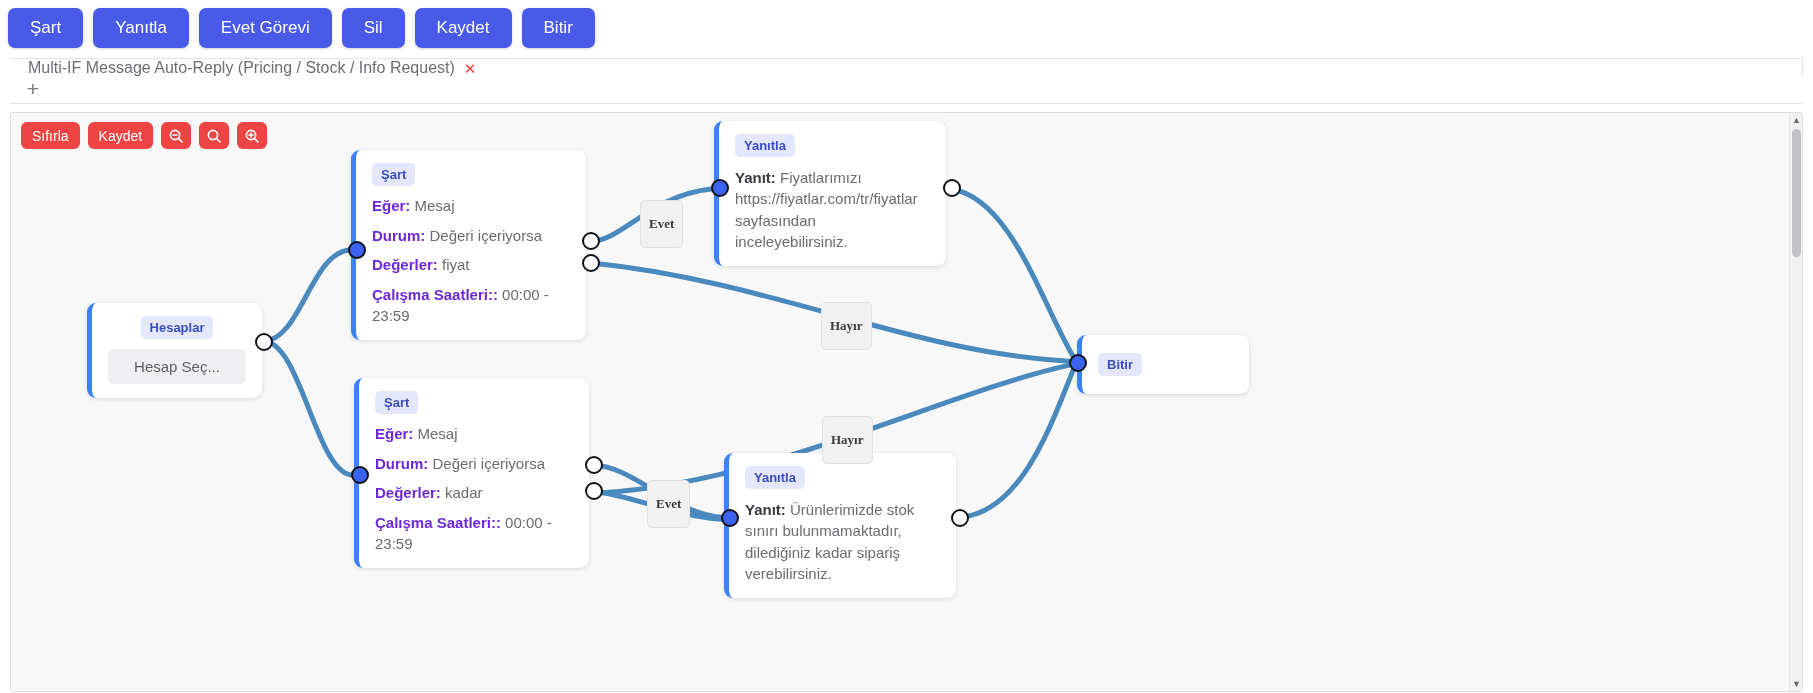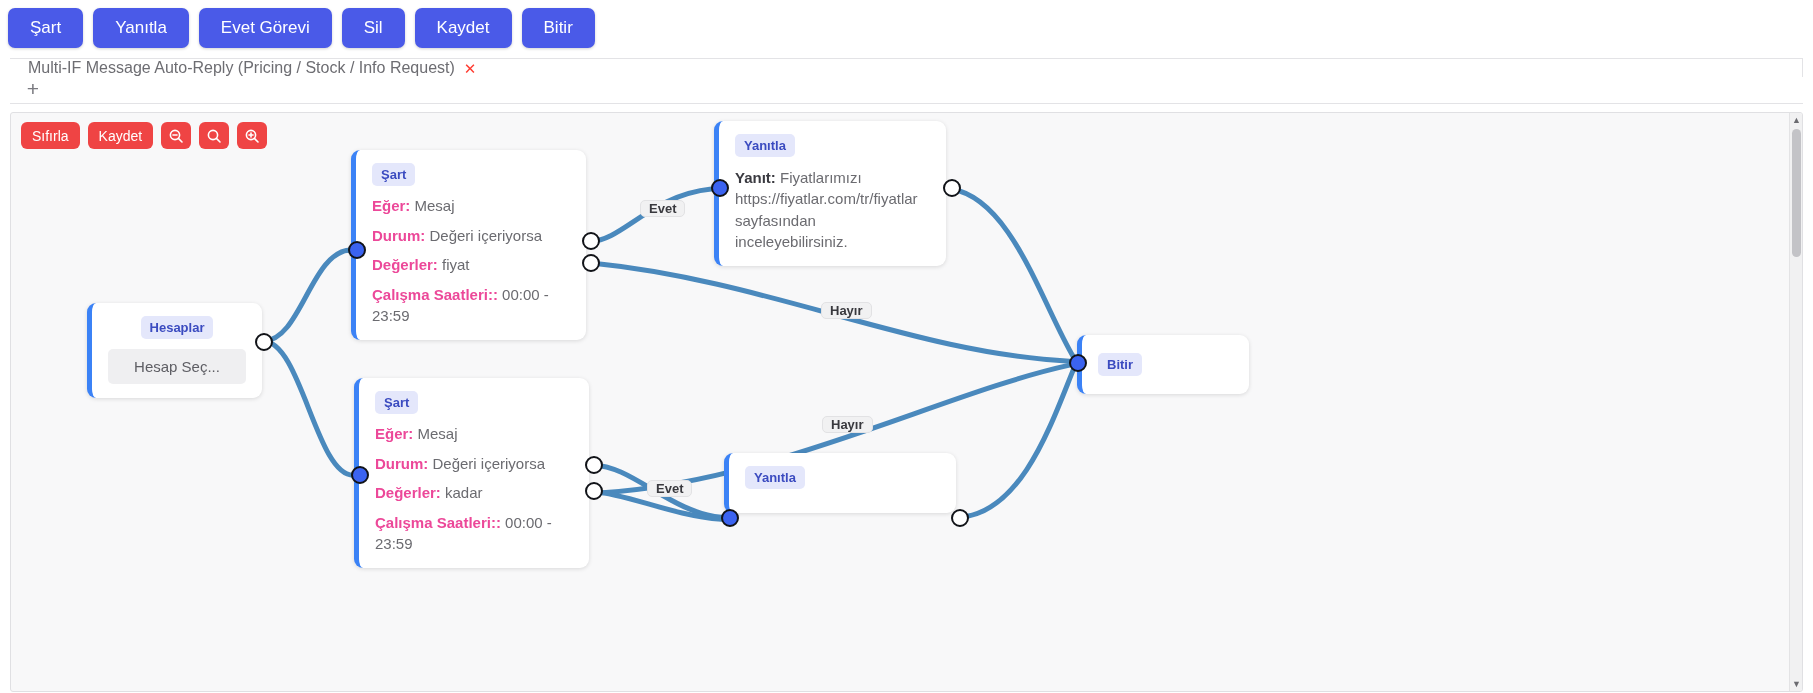--- a/index.html
+++ b/index.html
@@ -126,21 +126,21 @@
     padding: 4px 9px;
     margin-bottom: 10px;
   }
   .row {
     font-size: 15px;
     color: #6b6b70;
     line-height: 1.38;
     margin: 9px 0 0 0;
   }
   .row:first-of-type { margin-top: 0; }
-  .row b { color: #ec4899; font-weight: bold; margin-top: 17px; }
+  .row b { color: #6d28d9; font-weight: bold; margin-top: 17px; }
   .reply-text {
     font-size: 15px;
     color: #6b6b70;
     line-height: 1.42;
   }
   .reply-text b { color: #3a3a40; font-weight: bold; }
 
   .select-box {
     background: #efeff1;
     border-radius: 5px;
@@ -164,22 +164,23 @@
 
   
   .edge-label {
     position: absolute;
     background: #f1f1f2;
     border: 1px solid #e2e2e4;
     border-radius: 5px;
     font-size: 13px;
     font-weight: bold;
     color: #39393e;
-    padding: 0 8px;
+    padding: 15px 8px;
     z-index: 28;
+    font-family: Liberation Serif, serif;
   }
 
   
   .edges { position: absolute; inset: 0; z-index: 10; }
 
   
   .vscroll {
     position: absolute;
     top: 0; right: 0;
     width: 13px; height: 100%;
@@ -305,20 +306,21 @@
     <div class="row"><b>Durum:</b> <span>Değeri içeriyorsa</span></div>
     <div class="row"><b>Değerler:</b> <span>kadar</span></div>
     <div class="row"><b>Çalışma Saatleri::</b> <span>00:00 - 23:59</span></div>
   </div>
   <div class="port filled" style="left:340px; top:353px;"></div>
   <div class="port hollow" style="left:574px; top:343px;"></div>
   <div class="port hollow" style="left:574px; top:369px;"></div>
 
   <div class="node" style="left:713px; top:340px; width:232px;">
     <span class="badge">Yanıtla</span>
+    <div class="reply-text"><b>Yanıt:</b> <span>Ürünlerimizde stok sınırı bulunmamaktadır, dilediğiniz kadar sipariş verebilirsiniz.</span></div>
   </div>
   <div class="port filled" style="left:710px; top:396px;"></div>
   <div class="port hollow" style="left:940px; top:396px;"></div>
 
   <div class="node" style="left:1066px; top:222px; width:172px; padding:18px 16px;">
     <span class="badge" style="margin-bottom:0;">Bitir</span>
   </div>
   <div class="port filled" style="left:1058px; top:241px;"></div>
 
   <div class="edge-label" style="left:629px; top:87px;">Evet</div>

